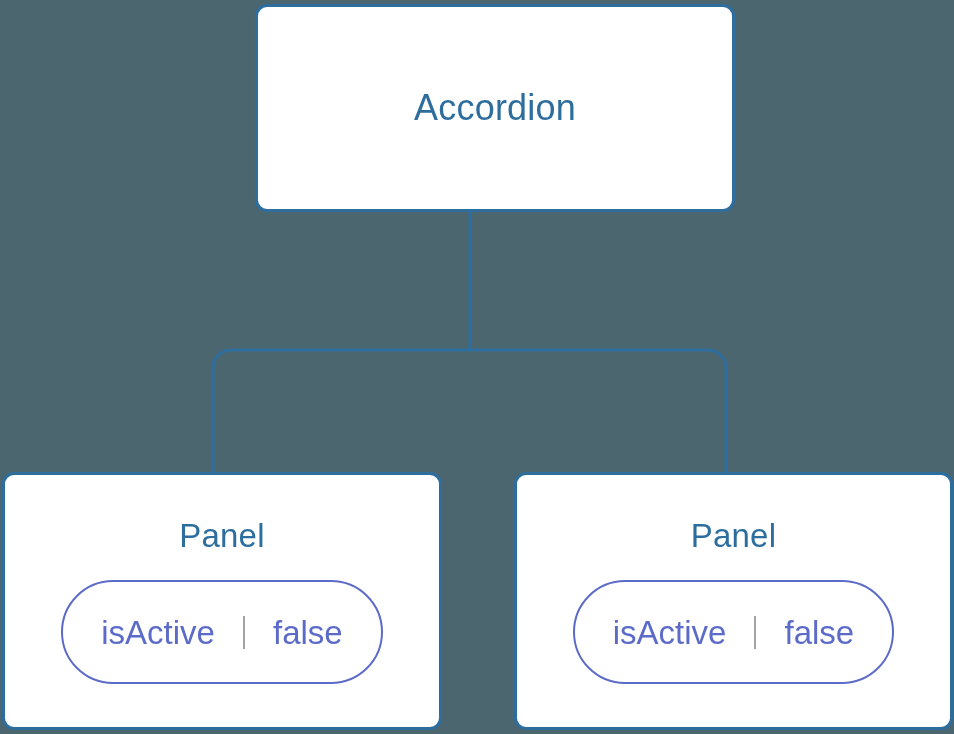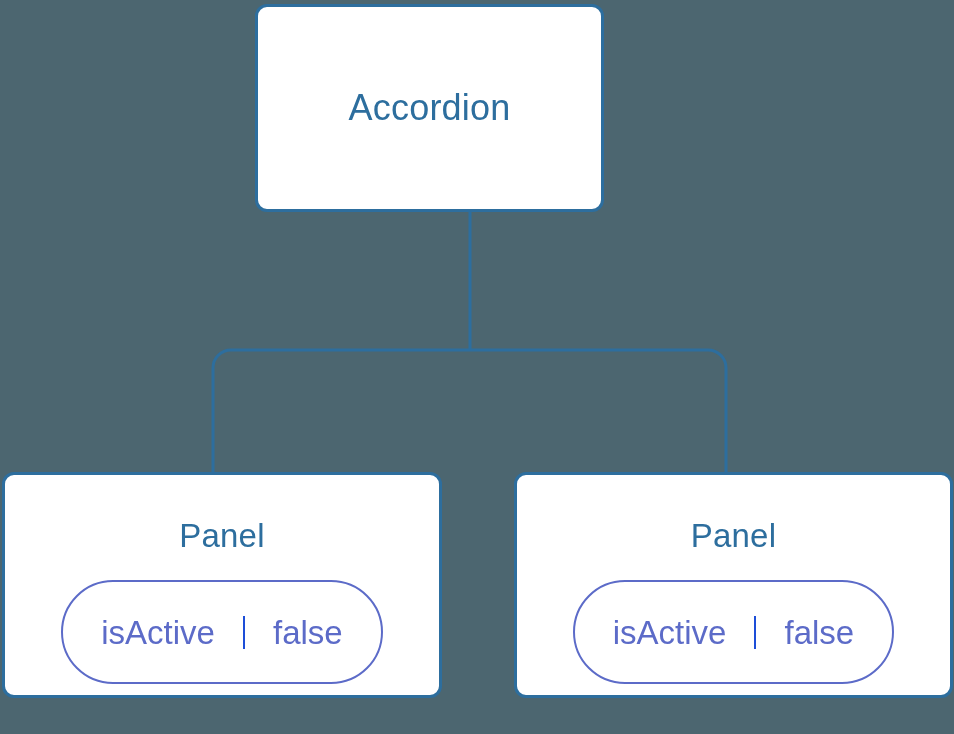--- a/index.html
+++ b/index.html
@@ -51,29 +51,29 @@
     line-height: 1;
     font-weight: 400;
     letter-spacing: 0.2px;
     white-space: nowrap;
   }
 
   
   #node-accordion {
     left: 255px;
     top: 4px;
-    width: 349px;
+    width: 480px;
     height: 208px;
     justify-content: center;
   }
 
   
   .node-panel {
     top: 472px;
-    height: 226px;
+    height: 258px;
     padding-top: 44px;
   }
   #node-panel-0 {
     left: 2px;
     width: 440px;
   }
   #node-panel-1 {
     left: 514px;
     width: 439px;
   }
@@ -102,21 +102,21 @@
     font-size: 33px;
     line-height: 1;
     white-space: nowrap;
     box-sizing: border-box;
   }
   .prop-key {
     padding: 0 28px 0 38px;
   }
   .prop-value {
     padding: 0 38px 0 28px;
-    border-left: 2px solid #1d4ed8;
+    border-left: 2px solid #a3a3a3;
   }
 </style>
 </head>
 <body>
 
 <div id="stage">
 
   <svg id="edges" viewBox="0 0 954 734" width="954" height="734" xmlns="http://www.w3.org/2000/svg" aria-hidden="true">
 
     <path d="M 470 211 L 470 350" fill="none" stroke="#2d6e9e" stroke-width="3"></path>

